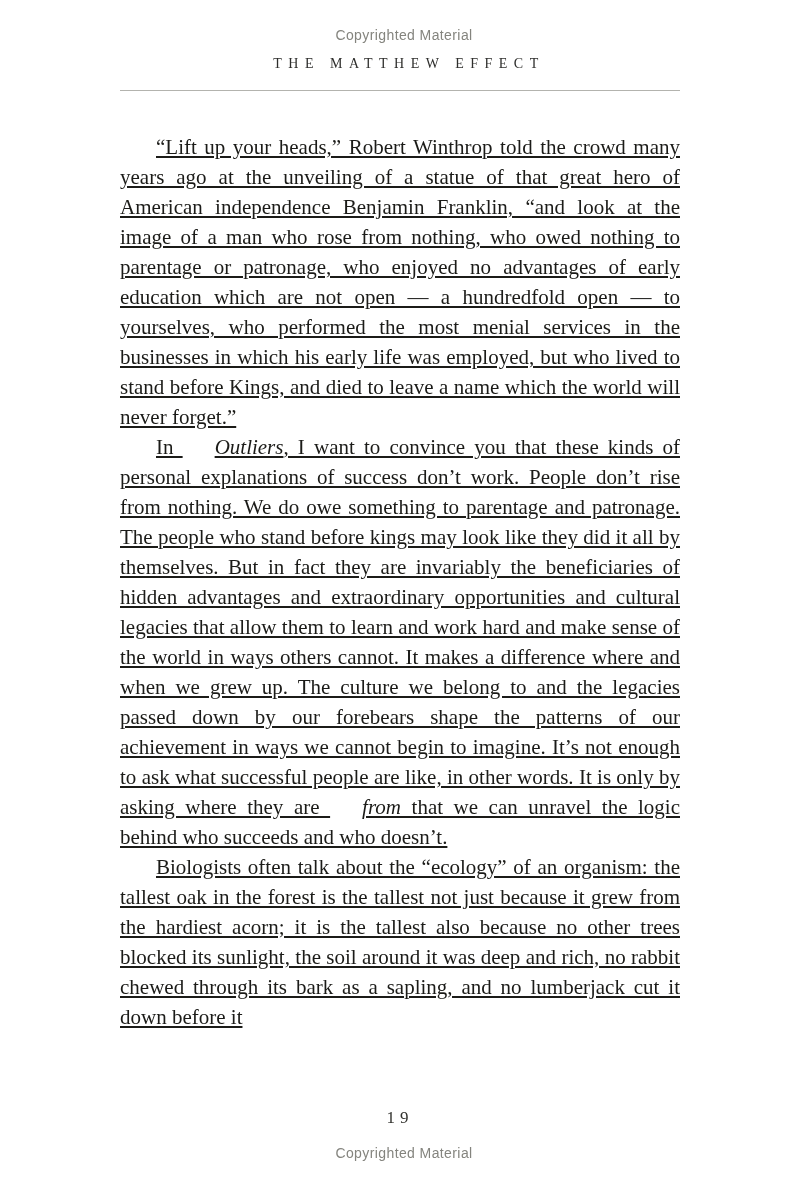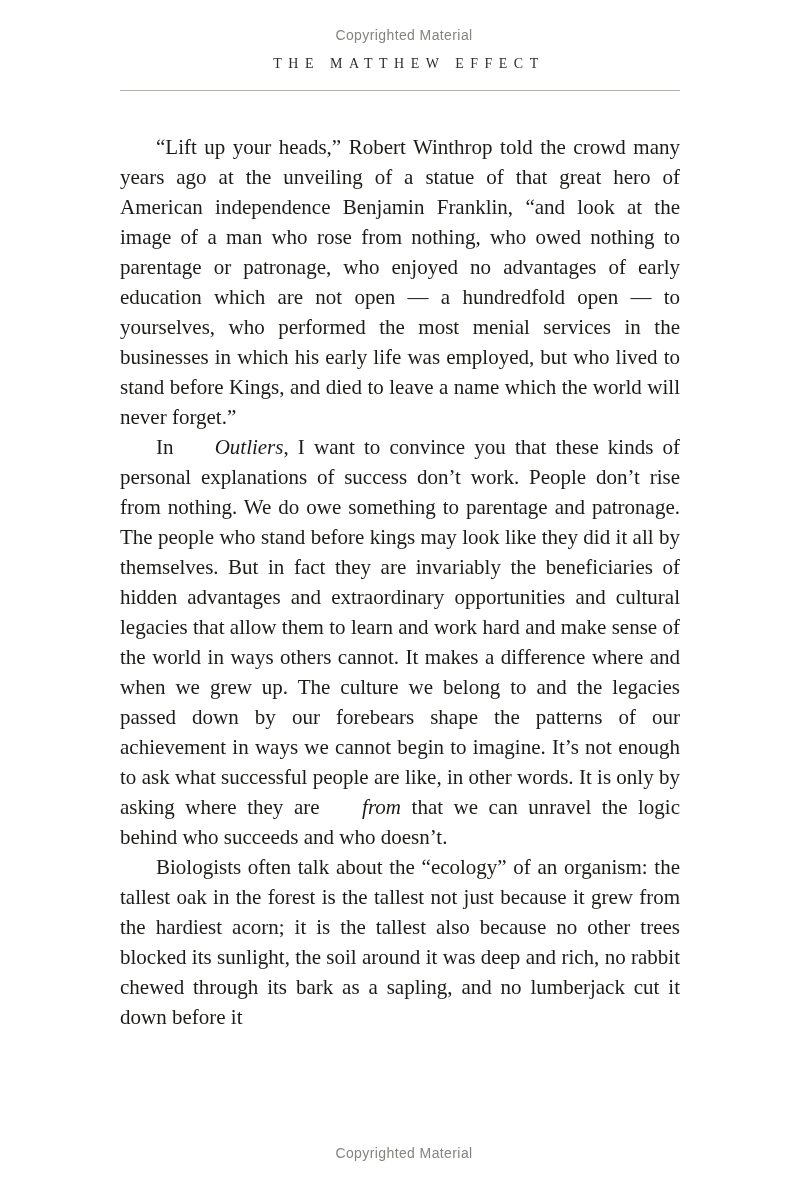--- a/index.html
+++ b/index.html
@@ -56,20 +56,21 @@
     width: 560px;
     font-size: 21px;
     line-height: 30px;
     text-align: justify;
     color: #1b1b18;
   }
   .body-text p {
     margin: 0;
     padding: 0;
     text-indent: 36px;
+    text-decoration: underline;
   }
   .italic { font-style: italic; margin-left: 32px; }
   .page-number {
     position: absolute;
     top: 1108px;
     left: 0;
     width: 100%;
     text-align: center;
     font-family: "Liberation Serif", serif;
     font-size: 17px;
@@ -87,16 +88,17 @@
   <div class="chapter-header">THE MATTHEW EFFECT</div>
 
   <hr class="header-rule">
 
   <div class="body-text">
       <p><span>“Lift up your heads,” Robert Winthrop told the crowd many years ago at the unveiling of a statue of that great hero of American independence Benjamin Franklin, “and look at the image of a man who rose from nothing, who owed nothing to parentage or patronage, who enjoyed no advantages of early education which are not open — a hundredfold open — to yourselves, who performed the most menial services in the businesses in which his early life was employed, but who lived to stand before Kings, and died to leave a name which the world will never forget.”</span></p>
       <p><span>In </span><span class="italic">Outliers</span><span>, I want to convince you that these kinds of personal explanations of success don’t work. People don’t rise from nothing. We do owe something to parentage and patronage. The people who stand before kings may look like they did it all by themselves. But in fact they are invariably the beneficiaries of hidden advantages and extraordinary opportunities and cultural legacies that allow them to learn and work hard and make sense of the world in ways others cannot. It makes a difference where and when we grew up. The culture we belong to and the legacies passed down by our forebears shape the patterns of our achievement in ways we cannot begin to imagine. It’s not enough to ask what successful people are like, in other words. It is only by asking where they are </span><span class="italic">from</span><span> that we can unravel the logic behind who succeeds and who doesn’t.</span></p>
       <p><span>Biologists often talk about the “ecology” of an organism: the tallest oak in the forest is the tallest not just because it grew from the hardiest acorn; it is the tallest also because no other trees blocked its sunlight, the soil around it was deep and rich, no rabbit chewed through its bark as a sapling, and no lumberjack cut it down before it</span></p>
     </div>
 
+  <div class="page-number">19</div>
 
   <div class="notice notice-bottom">Copyrighted Material</div>
 
 </div>
 
 </body></html>

